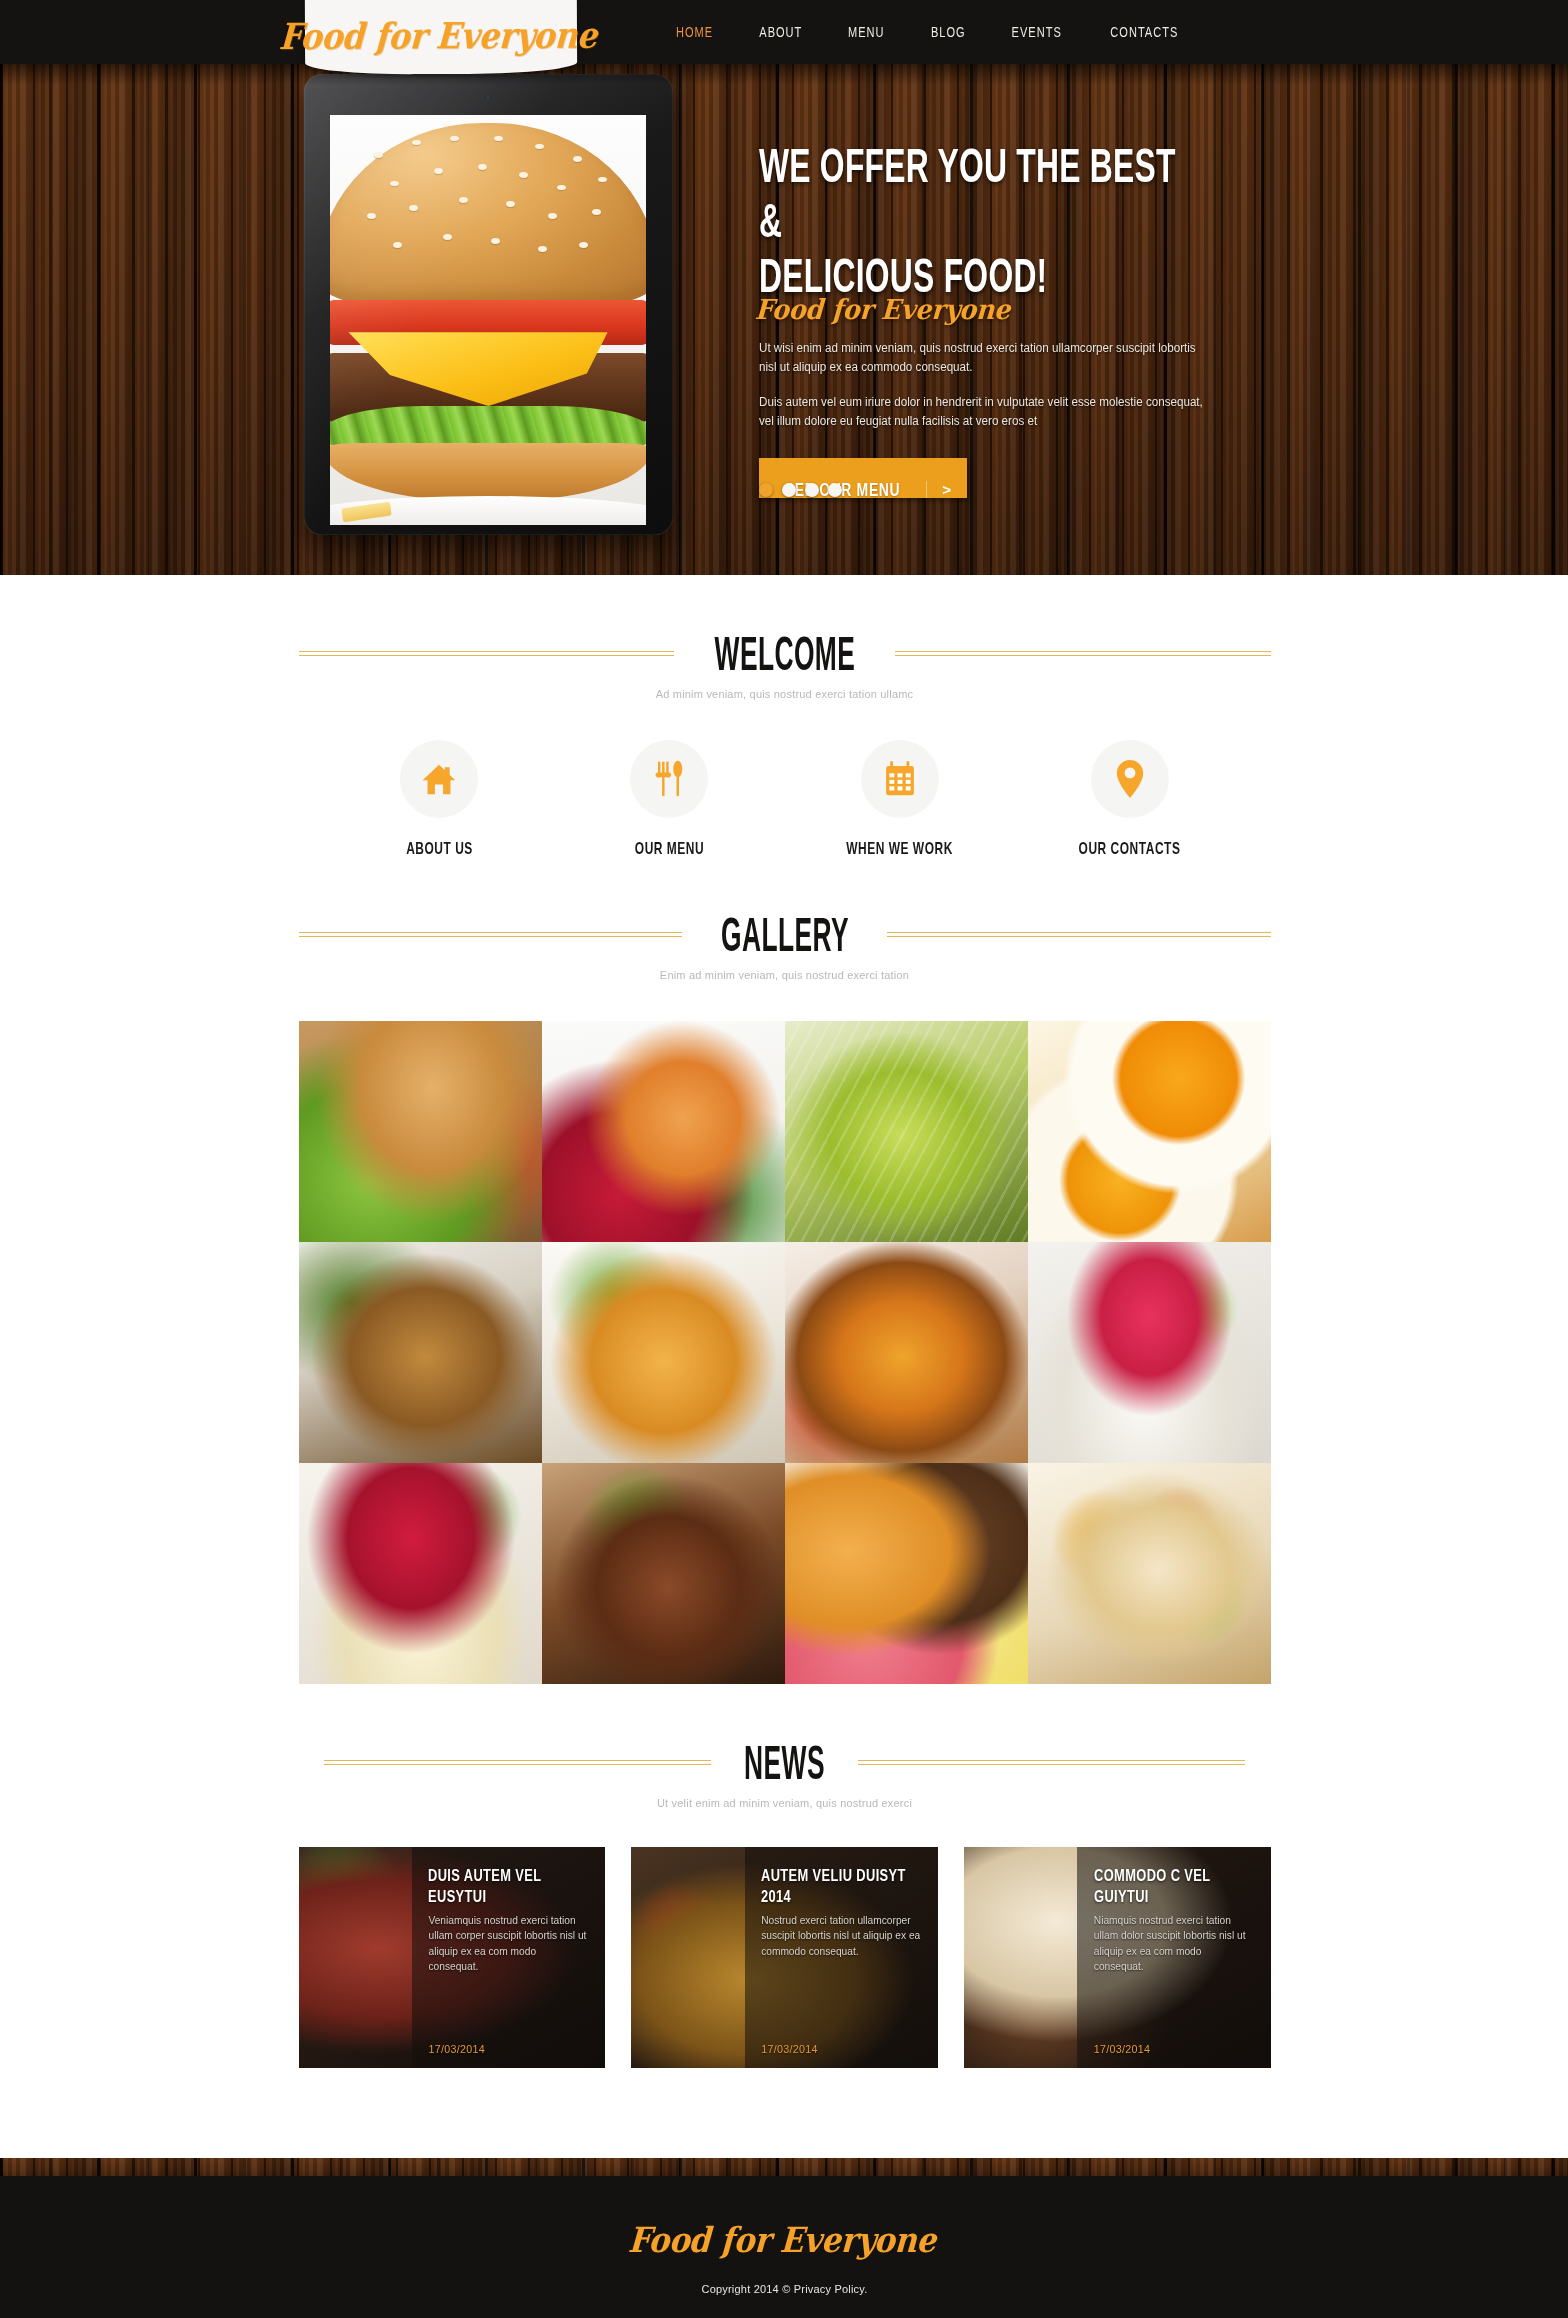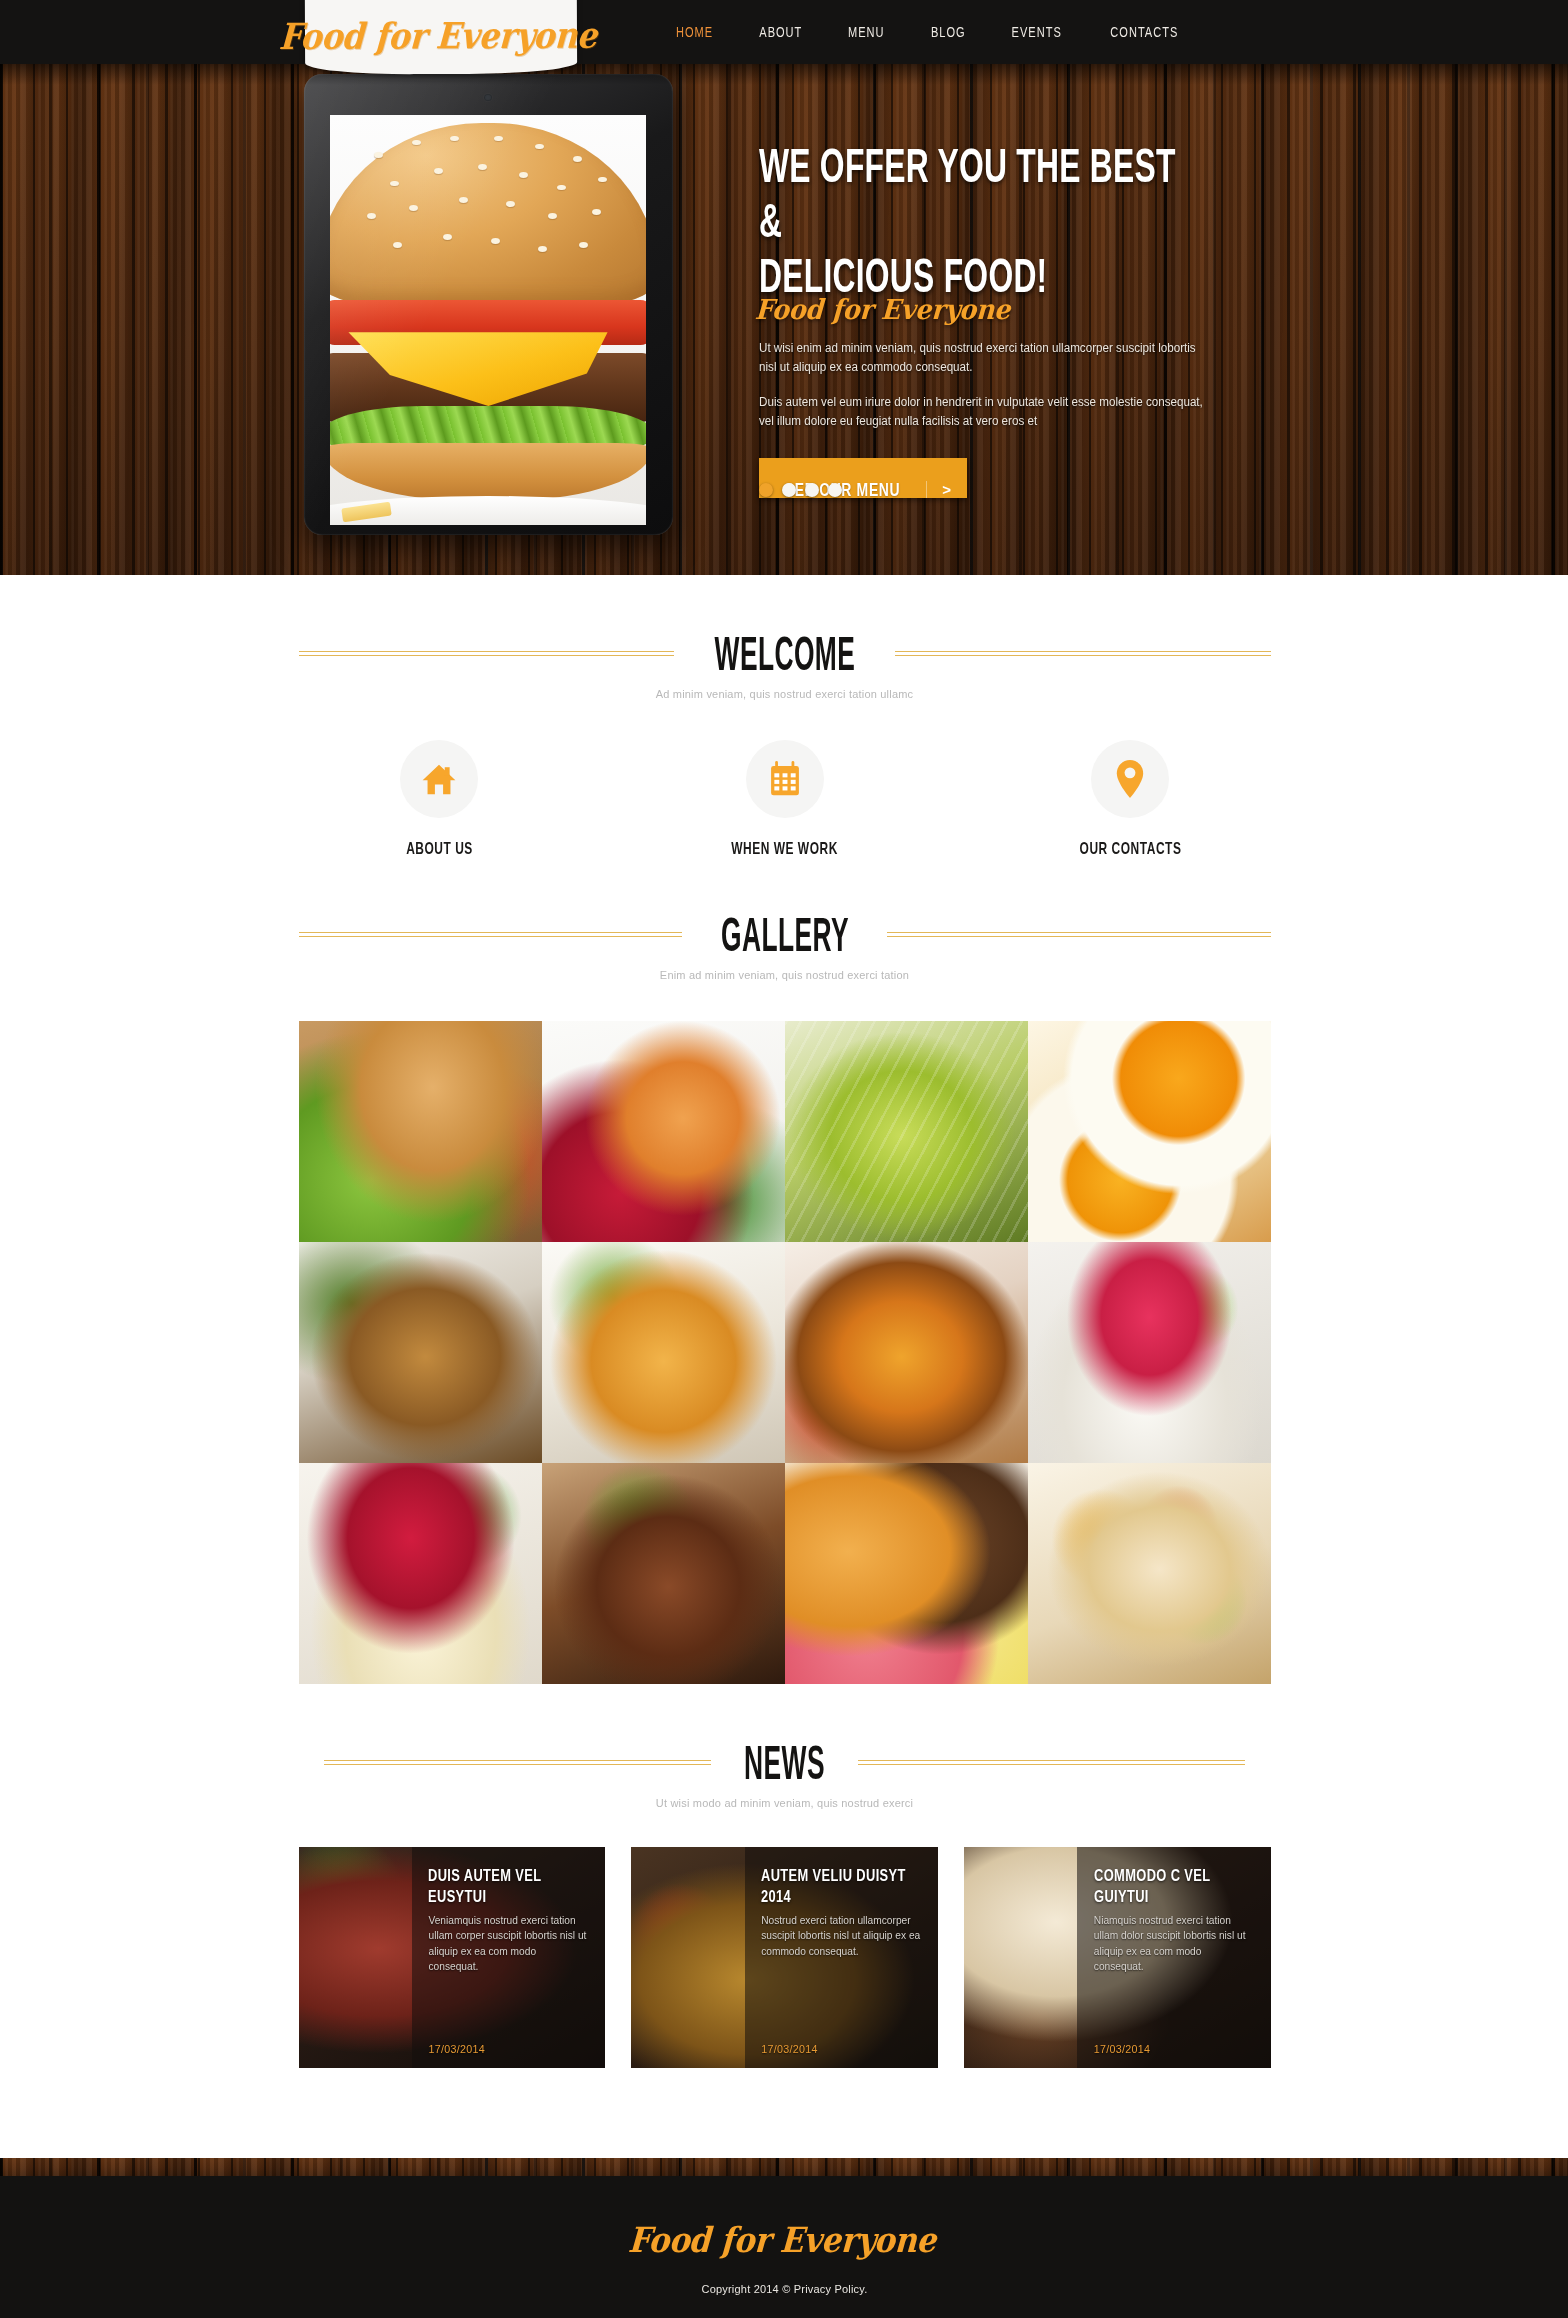--- a/index.html
+++ b/index.html
@@ -528,20 +528,34 @@
         <div class="feature">
           <div class="feature-circle">
             <svg width="36" height="33" viewBox="0 0 44 40">
               <path class="ic" d="M22 2 L42 21 L36 21 L36 38 L27 38 L27 26 L17 26 L17 38 L8 38 L8 21 L2 21 Z"></path>
               <rect class="ic" x="29" y="5" width="6" height="10"></rect>
             </svg>
           </div>
           <div class="feature-label">ABOUT US</div>
         </div>
 
+        <div class="feature">
+          <div class="feature-circle">
+            <svg width="33" height="38" viewBox="0 0 40 46">
+              <rect class="ic" x="6" y="2" width="3" height="14"></rect>
+              <rect class="ic" x="11" y="2" width="3" height="14"></rect>
+              <rect class="ic" x="16" y="2" width="3" height="14"></rect>
+              <path class="ic" d="M5 15 h15 a3 3 0 0 1 -3 6 h-9 a3 3 0 0 1 -3 -6 z"></path>
+              <rect class="ic" x="11" y="20" width="3" height="24" rx="1.4"></rect>
+              <ellipse class="ic" cx="30" cy="11" rx="5.5" ry="10"></ellipse>
+              <rect class="ic" x="28.5" y="20" width="3" height="24" rx="1.4"></rect>
+            </svg>
+          </div>
+          <div class="feature-label">OUR MENU</div>
+        </div>
 
         <div class="feature">
           <div class="feature-circle">
             <svg width="36" height="38" viewBox="0 0 44 46">
               <rect class="ic" x="10" y="1" width="3.4" height="9" rx="1.7"></rect>
               <rect class="ic" x="30" y="1" width="3.4" height="9" rx="1.7"></rect>
               <rect class="ic" x="5" y="7" width="34" height="36" rx="3"></rect>
               <g fill="#ffffff">
                 <rect x="9" y="16" width="6" height="5"></rect>
                 <rect x="19" y="16" width="6" height="5"></rect>
@@ -679,21 +693,21 @@
     </div>
   </div>
 
   <div class="section">
     <div class="container">
       <div class="sec-head">
         <span class="rule"></span>
         <span class="sec-title">NEWS</span>
         <span class="rule"></span>
       </div>
-      <div class="sec-sub">Ut wisi modo ad minim veniam, quis nostrud exerci</div>
+      <div class="sec-sub">Ut velit enim ad minim veniam, quis nostrud exerci</div>
 
       <div class="news">
 
         <div class="news-card">
           <div class="news-art" style="background:
             radial-gradient(ellipse at 26% 46%, #a03b2e 0%, #6d2219 40%, transparent 62%),
             radial-gradient(circle at 14% 22%, #4e8c26 0%, transparent 20%),
             linear-gradient(150deg, #3a2a20 0%, #241812 50%, #120c09 100%);"></div>
           <div class="news-body">
             <div class="news-title">DUIS AUTEM VEL EUSYTUI</div>

